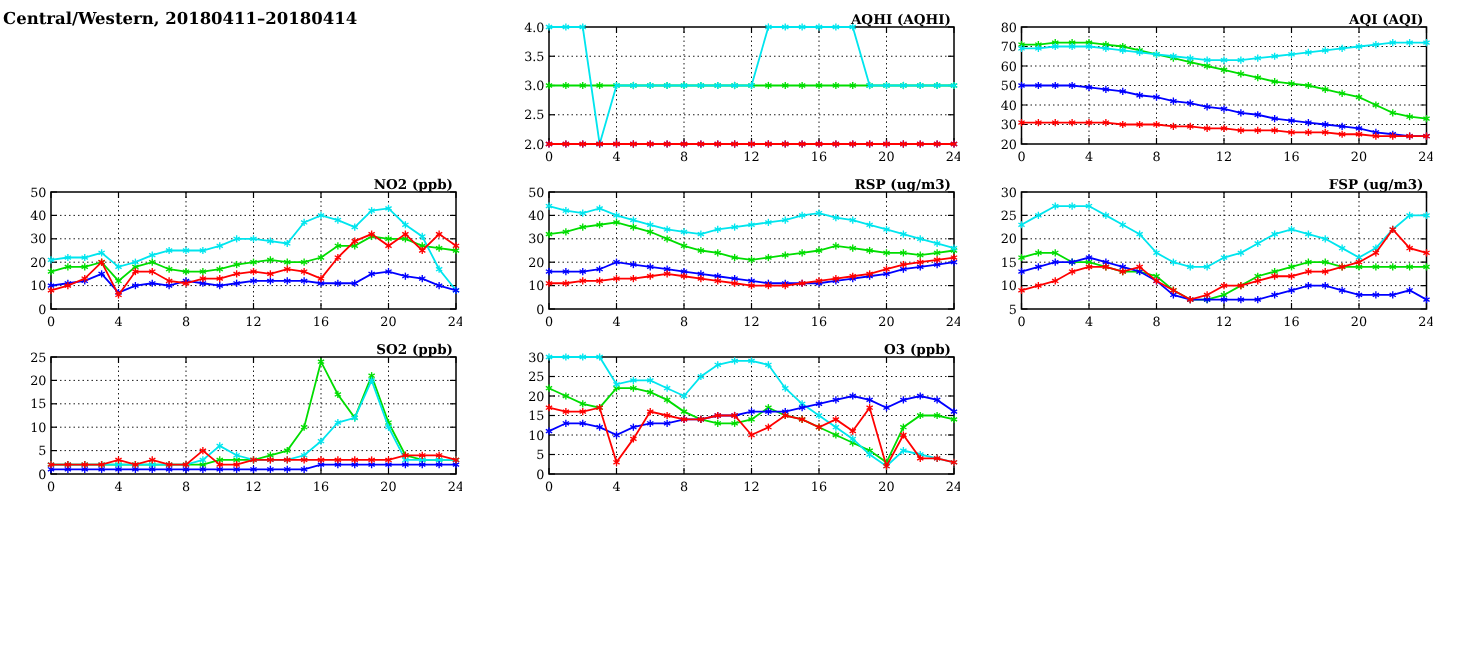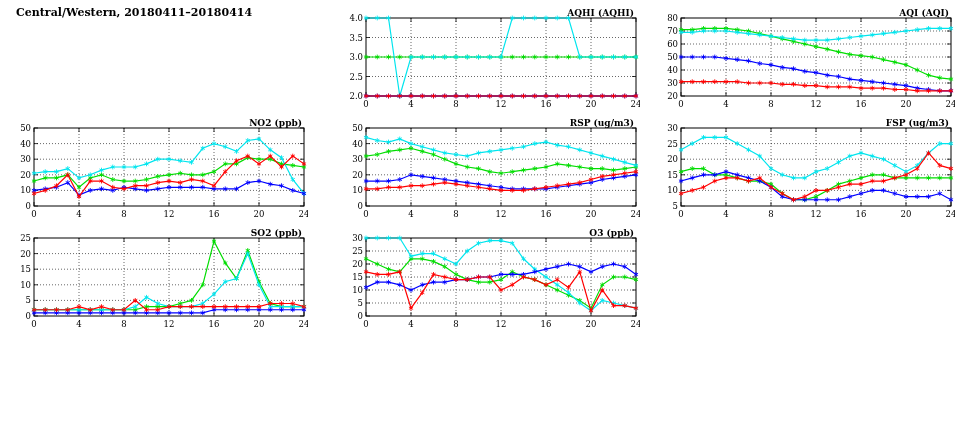--- a/index.html
+++ b/index.html
@@ -1,17 +1,17 @@
 <!DOCTYPE html>
 <html><head>
 <meta charset="utf-8">
 <style>
   html,body{margin:0;padding:0;background:#ffffff;}
   body{width:975px;height:447px;position:relative;font-family:"DejaVu Serif",serif;}
-  .title{position:absolute;left:16px;top:6px;font-size:11px;font-weight:bold;color:#000;font-family:"DejaVu Serif",serif;}
+  .title{position:absolute;left:2px;top:6px;font-size:11px;font-weight:bold;color:#000;font-family:"DejaVu Serif",serif;}
   .panel{position:absolute;}
   .panel svg{display:block;}
   .ptitle{font-family:"DejaVu Serif",serif;font-size:9px;font-weight:bold;fill:#000;}
   .tick{font-family:"DejaVu Serif",serif;font-size:8.5px;fill:#000;}
 </style>
 </head>
 <body>
 
 <div class="title">Central/Western, 20180411–20180414</div>
 

